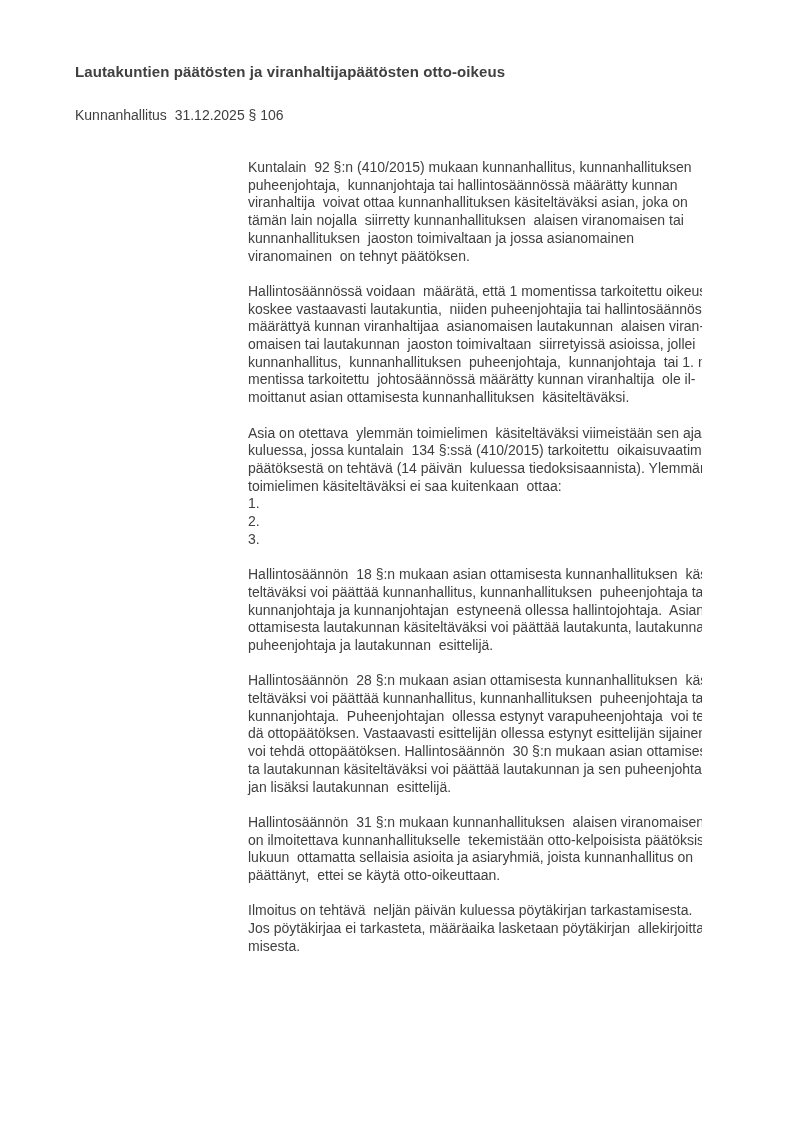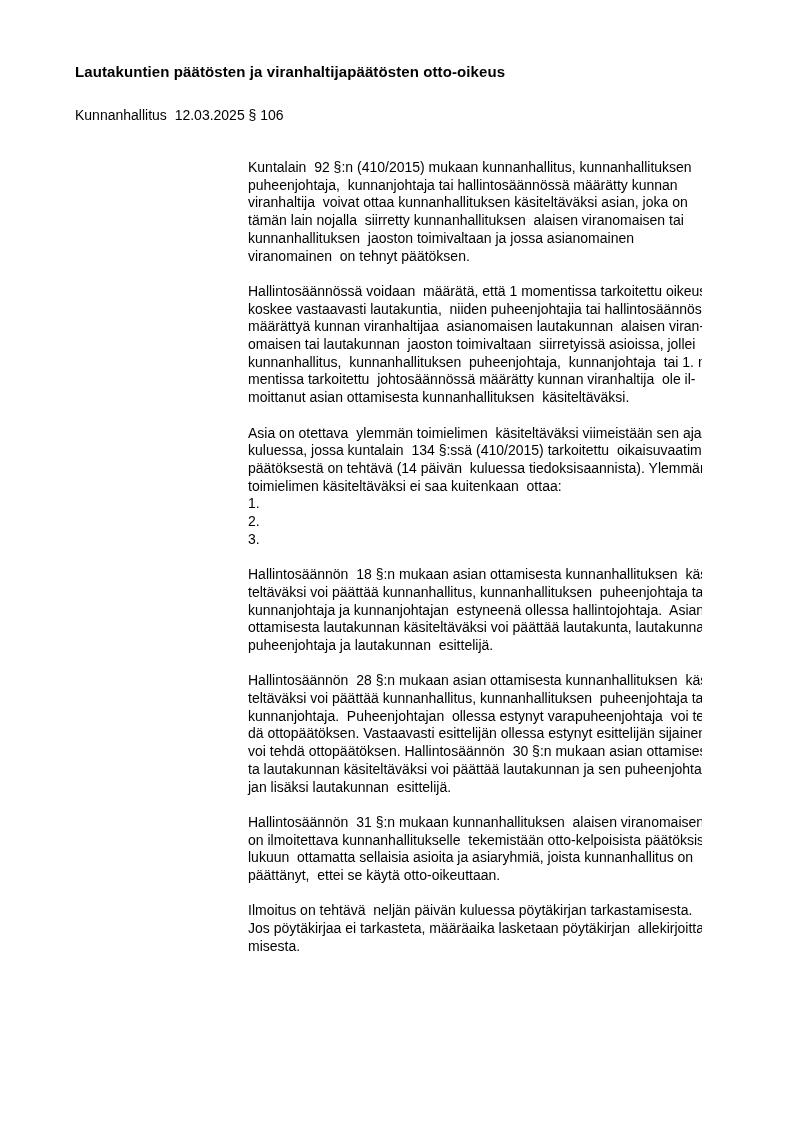--- a/index.html
+++ b/index.html
@@ -5,21 +5,21 @@
   html, body {
     margin: 0;
     padding: 0;
     background: #ffffff;
   }
   .page {
     position: relative;
     width: 702px;
     height: 1122px;
     background: #ffffff;
-    color: #000000;
+    color: #404040;
     font-family: "Liberation Sans", "DejaVu Sans", sans-serif;
     overflow: hidden;
   }
   .doc-title {
     position: absolute;
     left: 75px;
     top: 64px;
     margin: 0;
     font-size: 15px;
     line-height: 16px;
@@ -65,21 +65,21 @@
     white-space: pre-wrap;
   }
 </style>
 </head>
 <body>
 
 <div class="page">
 
   <h1 class="doc-title">Lautakuntien päätösten ja viranhaltijapäätösten otto-oikeus</h1>
 
-  <div class="doc-heading">Kunnanhallitus  12.03.2025 § 106</div>
+  <div class="doc-heading">Kunnanhallitus  31.12.2025 § 106</div>
 
   <div class="doc-body">
 
 
     <p class="para">Kuntalain  92 §:n (410/2015) mukaan kunnanhallitus, kunnanhallituksen
 puheenjohtaja,  kunnanjohtaja tai hallintosäännössä määrätty kunnan
 viranhaltija  voivat ottaa kunnanhallituksen käsiteltäväksi asian, joka on
 tämän lain nojalla  siirretty kunnanhallituksen  alaisen viranomaisen tai
 kunnanhallituksen  jaoston toimivaltaan ja jossa asianomainen
 viranomainen  on tehnyt päätöksen.</p>

